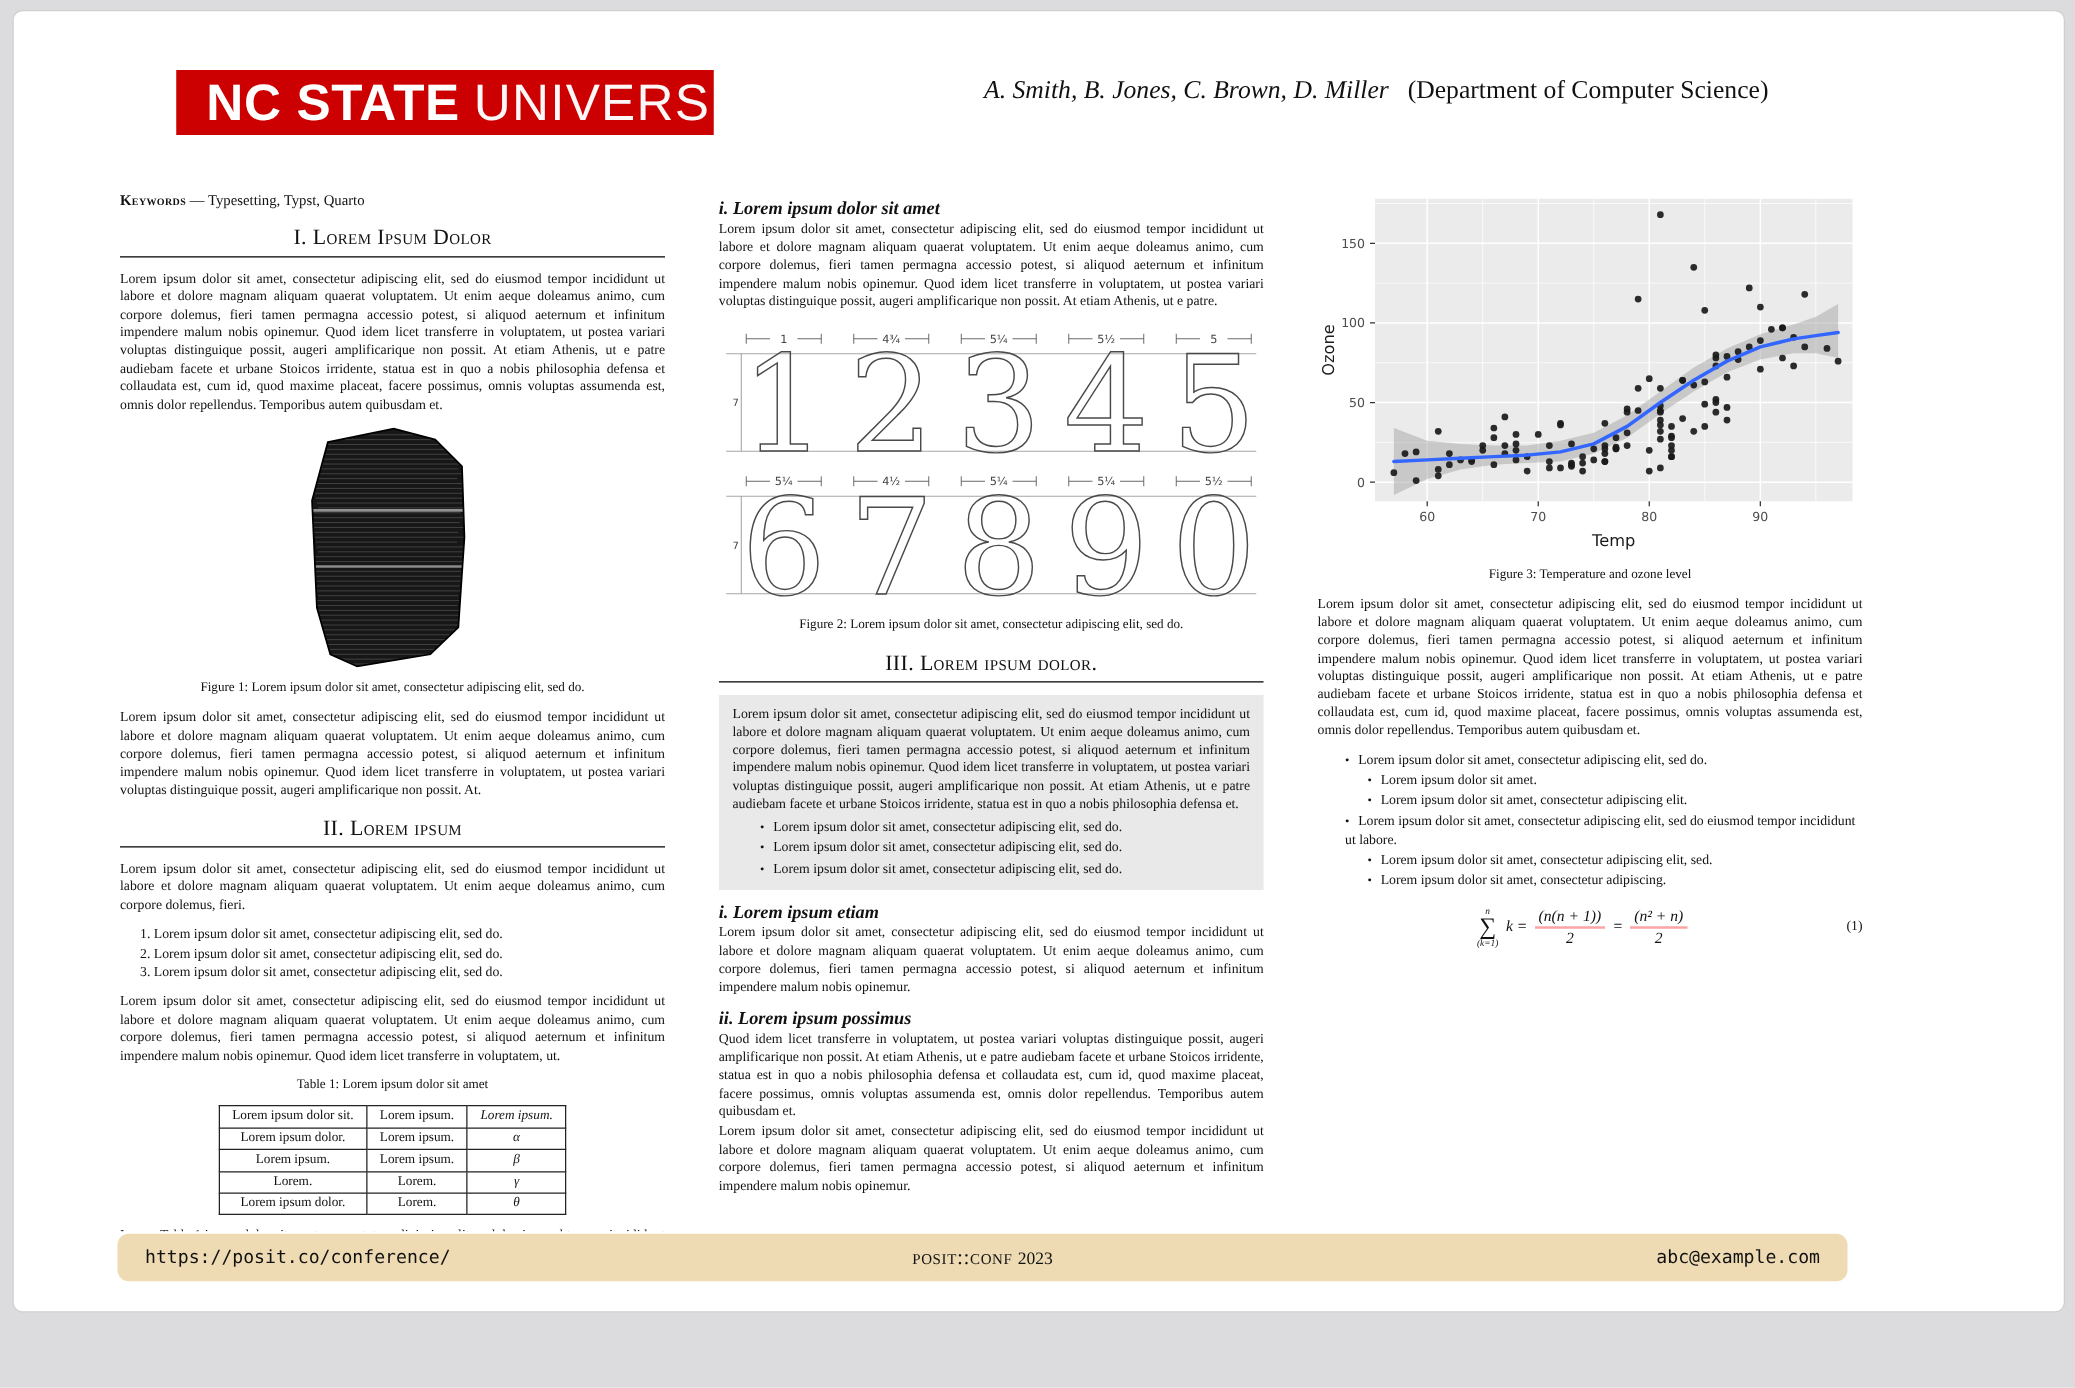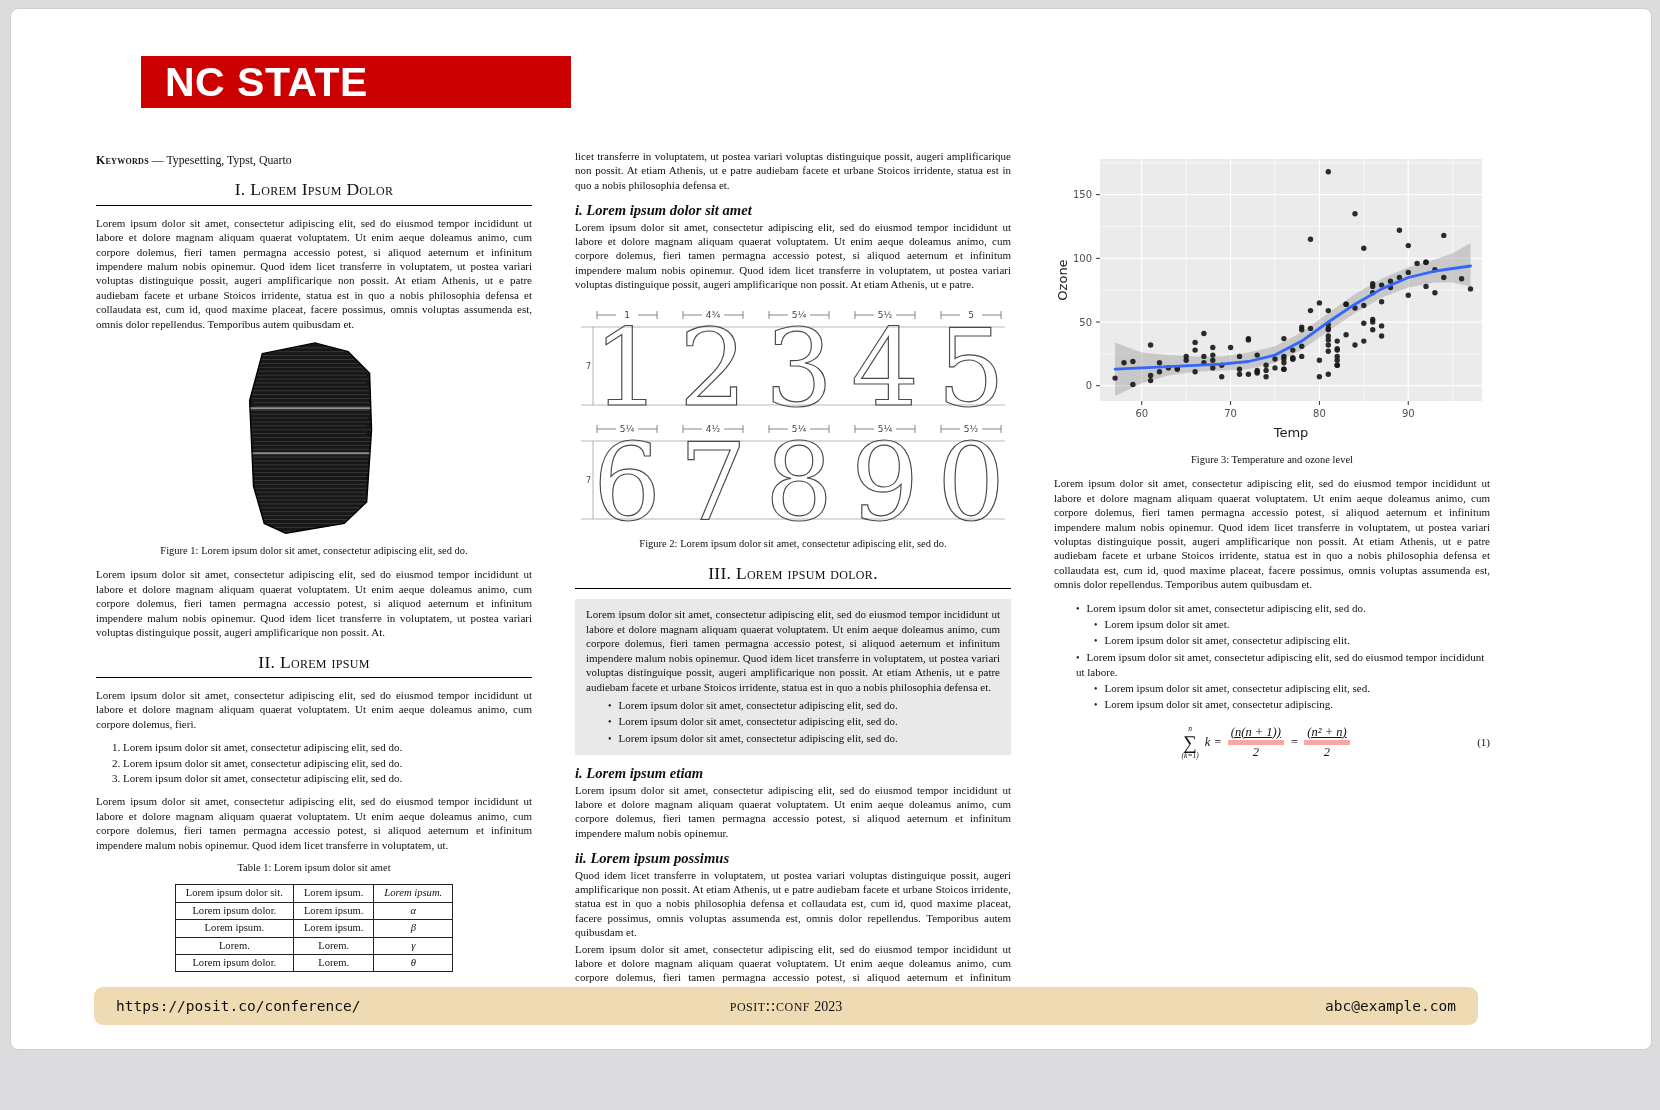--- a/index.html
+++ b/index.html
@@ -41,41 +41,46 @@
   table.t1 td{border:1px solid #222;padding:1px 10px;text-align:center;}
   table.t1 td:last-child{font-style:italic;}
 
   
   .equation{display:flex;align-items:center;margin:12px 0 0;}
   .eq-body{flex:1;display:flex;justify-content:center;align-items:center;gap:6px;font-style:italic;font-size:12.5px;}
   .sum{display:inline-flex;flex-direction:column;align-items:center;line-height:1;}
   .sum-sup,.sum-sub{font-size:7.5px;font-style:italic;}
   .sum-sigma{font-size:19px;font-style:normal;}
   .frac{display:inline-flex;flex-direction:column;align-items:center;line-height:1.2;}
-  .frac .num{border-bottom:5px solid #fca5a5;padding:0 3px;text-decoration:underline;}
+  .frac .num{border-bottom:2px solid #fca5a5;padding:0 3px;}
   .eq-no{font-style:normal;font-size:11px;}
 
   
   .footerbar{position:absolute;left:83px;bottom:24px;width:1384px;height:38px;background:#eedbb3;border-radius:9px;display:flex;align-items:center;justify-content:space-between;padding:12px 22px;box-sizing:border-box;}
   .mono{font-family:"DejaVu Sans Mono","Liberation Mono",monospace;font-size:14.5px;}
   .fcenter{position:absolute;left:50%;transform:translateX(-50%);font-size:17px;}
   .fcenter .sc{font-variant:small-caps;letter-spacing:.5px;}
   .fcenter .yr{font-size:14px;}
 </style>
 </head>
 <body>
 
 <div class="stage">
   <div class="poster">
 
     <div class="logo">
       <span class="logo-bold">NC STATE</span>
+      <span class="logo-light">UNIVERSITY</span>
     </div>
 
     <div class="titleblock">
+      <p class="authorline">
+        <span class="authors">A. Smith, B. Jones, C. Brown, D. Miller</span>
+        <span class="dept">(Department of Computer Science)</span>
+      </p>
     </div>
 
     <div class="columns">
 
       <section class="col">
         <p class="keywords"><span class="kw">Keywords</span><span> — Typesetting, Typst, Quarto</span></p>
         <h2 class="sec">I. Lorem Ipsum Dolor</h2>
         <hr class="rule">
         <p class="just">Lorem ipsum dolor sit amet, consectetur adipiscing elit, sed do eiusmod tempor incididunt ut labore et dolore magnam aliquam quaerat voluptatem. Ut enim aeque doleamus animo, cum corpore dolemus, fieri tamen permagna accessio potest, si aliquod aeternum et infinitum impendere malum nobis opinemur. Quod idem licet transferre in voluptatem, ut postea variari voluptas distinguique possit, augeri amplificarique non possit. At etiam Athenis, ut e patre audiebam facete et urbane Stoicos irridente, statua est in quo a nobis philosophia defensa et collaudata est, cum id, quod maxime placeat, facere possimus, omnis voluptas assumenda est, omnis dolor repellendus. Temporibus autem quibusdam et.</p>
         <figure>
@@ -183,21 +188,20 @@
                   <td>Lorem.</td>
                   <td>θ</td>
                 </tr>
               </tbody>
             </table>
         </div>
         <p class="just">Lorem Table 1 ipsum dolor sit amet, consectetur adipiscing elit, sed do eiusmod tempor incididunt ut labore et dolore magnam aliquam quaerat voluptatem. Ut enim aeque doleamus animo, cum corpore dolemus, fieri tamen permagna accessio potest, si aliquod aeternum et infinitum impendere malum nobis opinemur. Quod idem</p>
       </section>
 
       <section class="col">
-        <p class="just">licet transferre in voluptatem, ut postea variari voluptas distinguique possit, augeri amplificarique non possit. At etiam Athenis, ut e patre audiebam facete et urbane Stoicos irridente, statua est in quo a nobis philosophia defensa et.</p>
         <div class="subh">i. Lorem ipsum dolor sit amet</div>
         <p class="just">Lorem ipsum dolor sit amet, consectetur adipiscing elit, sed do eiusmod tempor incididunt ut labore et dolore magnam aliquam quaerat voluptatem. Ut enim aeque doleamus animo, cum corpore dolemus, fieri tamen permagna accessio potest, si aliquod aeternum et infinitum impendere malum nobis opinemur. Quod idem licet transferre in voluptatem, ut postea variari voluptas distinguique possit, augeri amplificarique non possit. At etiam Athenis, ut e patre.</p>
         <figure>
           <div class="fig-art" id="fig2">
               <svg width="436" height="232" viewBox="0 0 436 232">
                 <line x1="6" y1="26" x2="430" y2="26" stroke="#9a9a9a" stroke-width="0.7"></line>
                 <line x1="6" y1="104" x2="430" y2="104" stroke="#9a9a9a" stroke-width="0.7"></line>
                 <line x1="18" y1="26" x2="18" y2="104" stroke="#8f8f8f" stroke-width="0.7"></line>
                 <text x="11" y="68" font-size="8" fill="#444" font-family="DejaVu Sans,sans-serif">7</text>
                 <text x="52" y="104" text-anchor="middle" font-family="DejaVu Serif,serif" font-size="107" fill="none" stroke="#4a4a4a" stroke-width="1.15">1</text>

